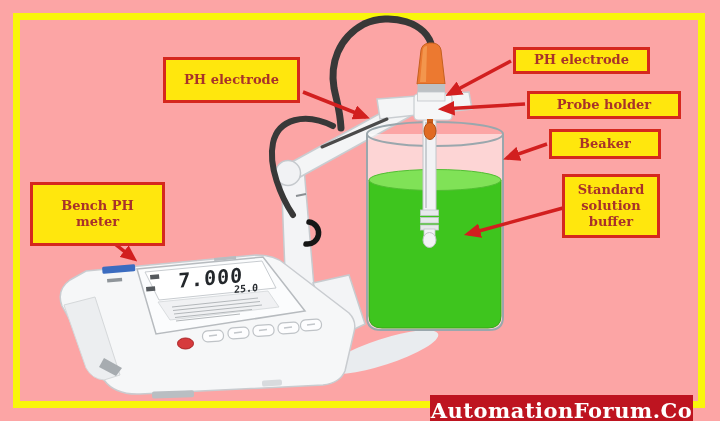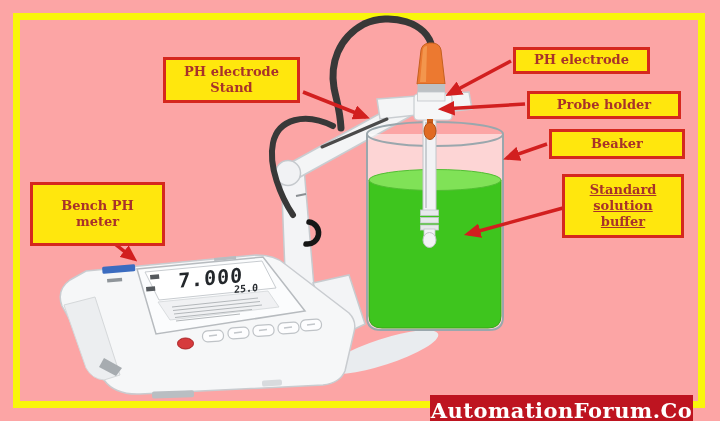--- a/index.html
+++ b/index.html
@@ -7,22 +7,22 @@
          font-family:"Liberation Sans",sans-serif;}
   #frame{position:absolute;left:13px;top:13px;width:678px;height:381px;
          border:7px solid #F9F60B;z-index:1;}
   #art{position:absolute;left:0;top:0;z-index:2;}
   .label{position:absolute;z-index:3;background:#FFE70D;border:3px solid #D5281E;
          color:#A8322A;font:bold 13px/1.25 "DejaVu Serif",serif;text-align:center;
          display:flex;flex-direction:column;justify-content:center;box-sizing:border-box;}
   #label-stand{left:163px;top:57px;width:137px;height:46px;}
   #label-electrode{left:513px;top:47px;width:137px;height:27px;}
   #label-probe{left:527px;top:91px;width:154px;height:28px;}
-  #label-beaker{left:549px;top:129px;width:136px;height:30px;}
-  #label-buffer{left:562px;top:174px;width:122px;height:64px;text-decoration:underline;}
+  #label-beaker{left:549px;top:129px;width:112px;height:30px;}
+  #label-buffer{left:562px;top:174px;width:98px;height:64px;}
   #label-bench{left:30px;top:182px;width:135px;height:64px;}
   #banner{position:absolute;left:430px;top:375px;width:263px;height:31px;z-index:4;
           background:#BE1420;color:#FFFFFF;text-align:center;letter-spacing:.5px;
           font:bold 21px/31px "DejaVu Serif",serif;margin-top:20px;}
   #reading{position:absolute;left:178px;top:265px;width:86px;z-index:3;color:#23272B;
            font:bold 20px "DejaVu Sans Mono",monospace;letter-spacing:1px;
            transform:rotate(-5deg) skewX(-6deg);}
   #temp{position:absolute;left:234px;top:283px;z-index:3;color:#2B2F33;
         font:bold 10px "DejaVu Sans Mono",monospace;
         transform:rotate(-5deg) skewX(-6deg);}
@@ -125,21 +125,20 @@
       <line x1="511" y1="61" x2="449" y2="94" marker-end="url(#ah)"></line>
       <line x1="525" y1="104" x2="442" y2="109" marker-end="url(#ah)"></line>
       <line x1="547" y1="144" x2="507" y2="158" marker-end="url(#ah)"></line>
       <line x1="563" y1="208" x2="468" y2="234" marker-end="url(#ah)"></line>
       <line x1="96" y1="229" x2="134" y2="259" marker-end="url(#ah)"></line>
     </g>
   </svg>
 
   <div class="label" id="label-stand">
     <span>PH electrode</span>
-    <span>Stand</span>
   </div>
   <div class="label" id="label-electrode">
     <span>PH electrode</span>
   </div>
   <div class="label" id="label-probe">
     <span>Probe holder</span>
   </div>
   <div class="label" id="label-beaker">
     <span>Beaker</span>
   </div>

